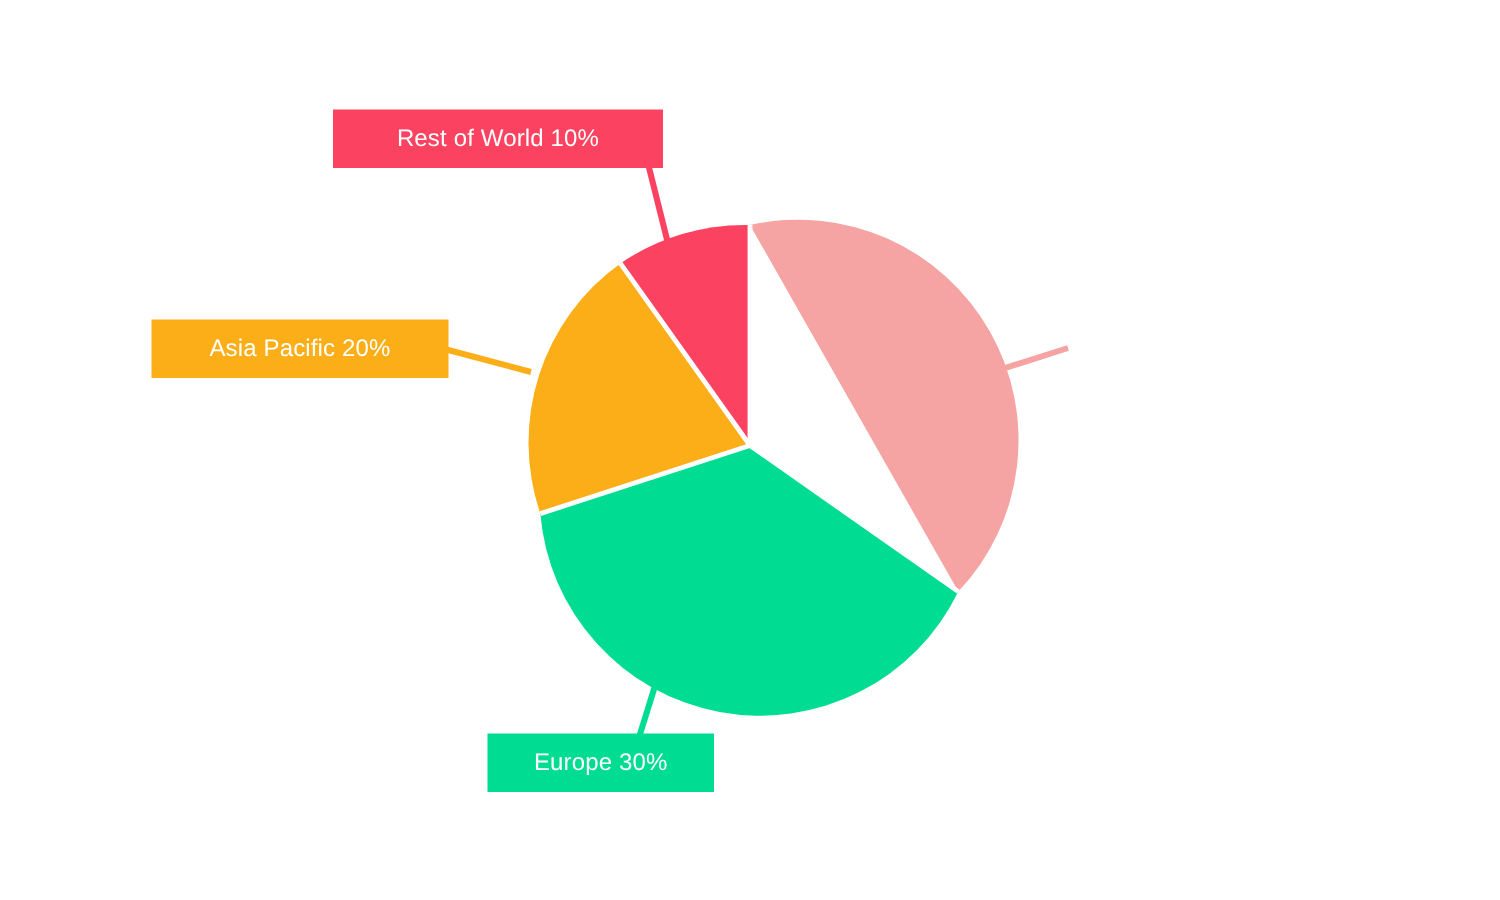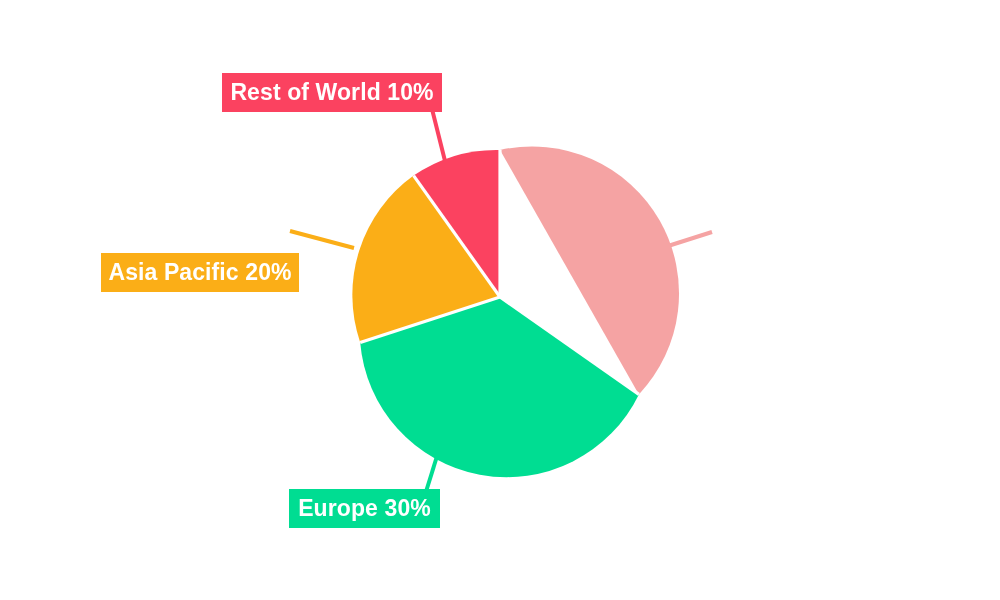--- a/index.html
+++ b/index.html
@@ -28,23 +28,23 @@
     width: 1000px;
     height: 600px;
     display: block;
   }
   .label-box {
     position: absolute;
     display: flex;
     align-items: center;
     justify-content: center;
     color: #ffffff;
-    font-size: 23px;
+    font-size: 16px;
     font-family: "Liberation Sans", sans-serif;
-    font-weight: 700;
+    font-weight: 400;
     line-height: 1;
     letter-spacing: 0.1px;
     white-space: nowrap;
     box-sizing: border-box;
     padding: 0 10px;
   }
   #label-north-america {
     left: 703px;
     top: 213px;
     width: 224px;
@@ -54,21 +54,20 @@
     left: 289px;
     top: 489px;
     width: 151px;
     height: 39px;
   }
   #label-asia-pacific {
     left: 101px;
     top: 213px;
     width: 198px;
     height: 39px;
-    margin-top: 40px;
   }
   #label-rest-of-world {
     left: 222px;
     top: 73px;
     width: 220px;
     height: 39px;
   }
 </style>
 </head>
 <body>
@@ -95,19 +94,19 @@
 
     <g stroke="#FFFFFF" stroke-width="3.2" stroke-linecap="butt">
       <line x1="500" y1="297" x2="500" y2="150"></line>
       <line x1="500" y1="297" x2="638.9" y2="394.4"></line>
       <line x1="500" y1="297" x2="360.2" y2="342.4"></line>
       <line x1="500" y1="297" x2="413.6" y2="175.6"></line>
     </g>
   </svg>
 
 
-  <div class="label-box" id="label-europe" style="background-color:#00DD92;">Europe 30%</div>
+  <div class="label-box" id="label-europe" style="background-color:#00DD92;margin-left:36px;">Europe 30%</div>
 
   <div class="label-box" id="label-asia-pacific" style="background-color:#FBAE17;">Asia Pacific 20%</div>
 
   <div class="label-box" id="label-rest-of-world" style="background-color:#FB4260;">Rest of World 10%</div>
 
 </div>
 
 </body></html>

